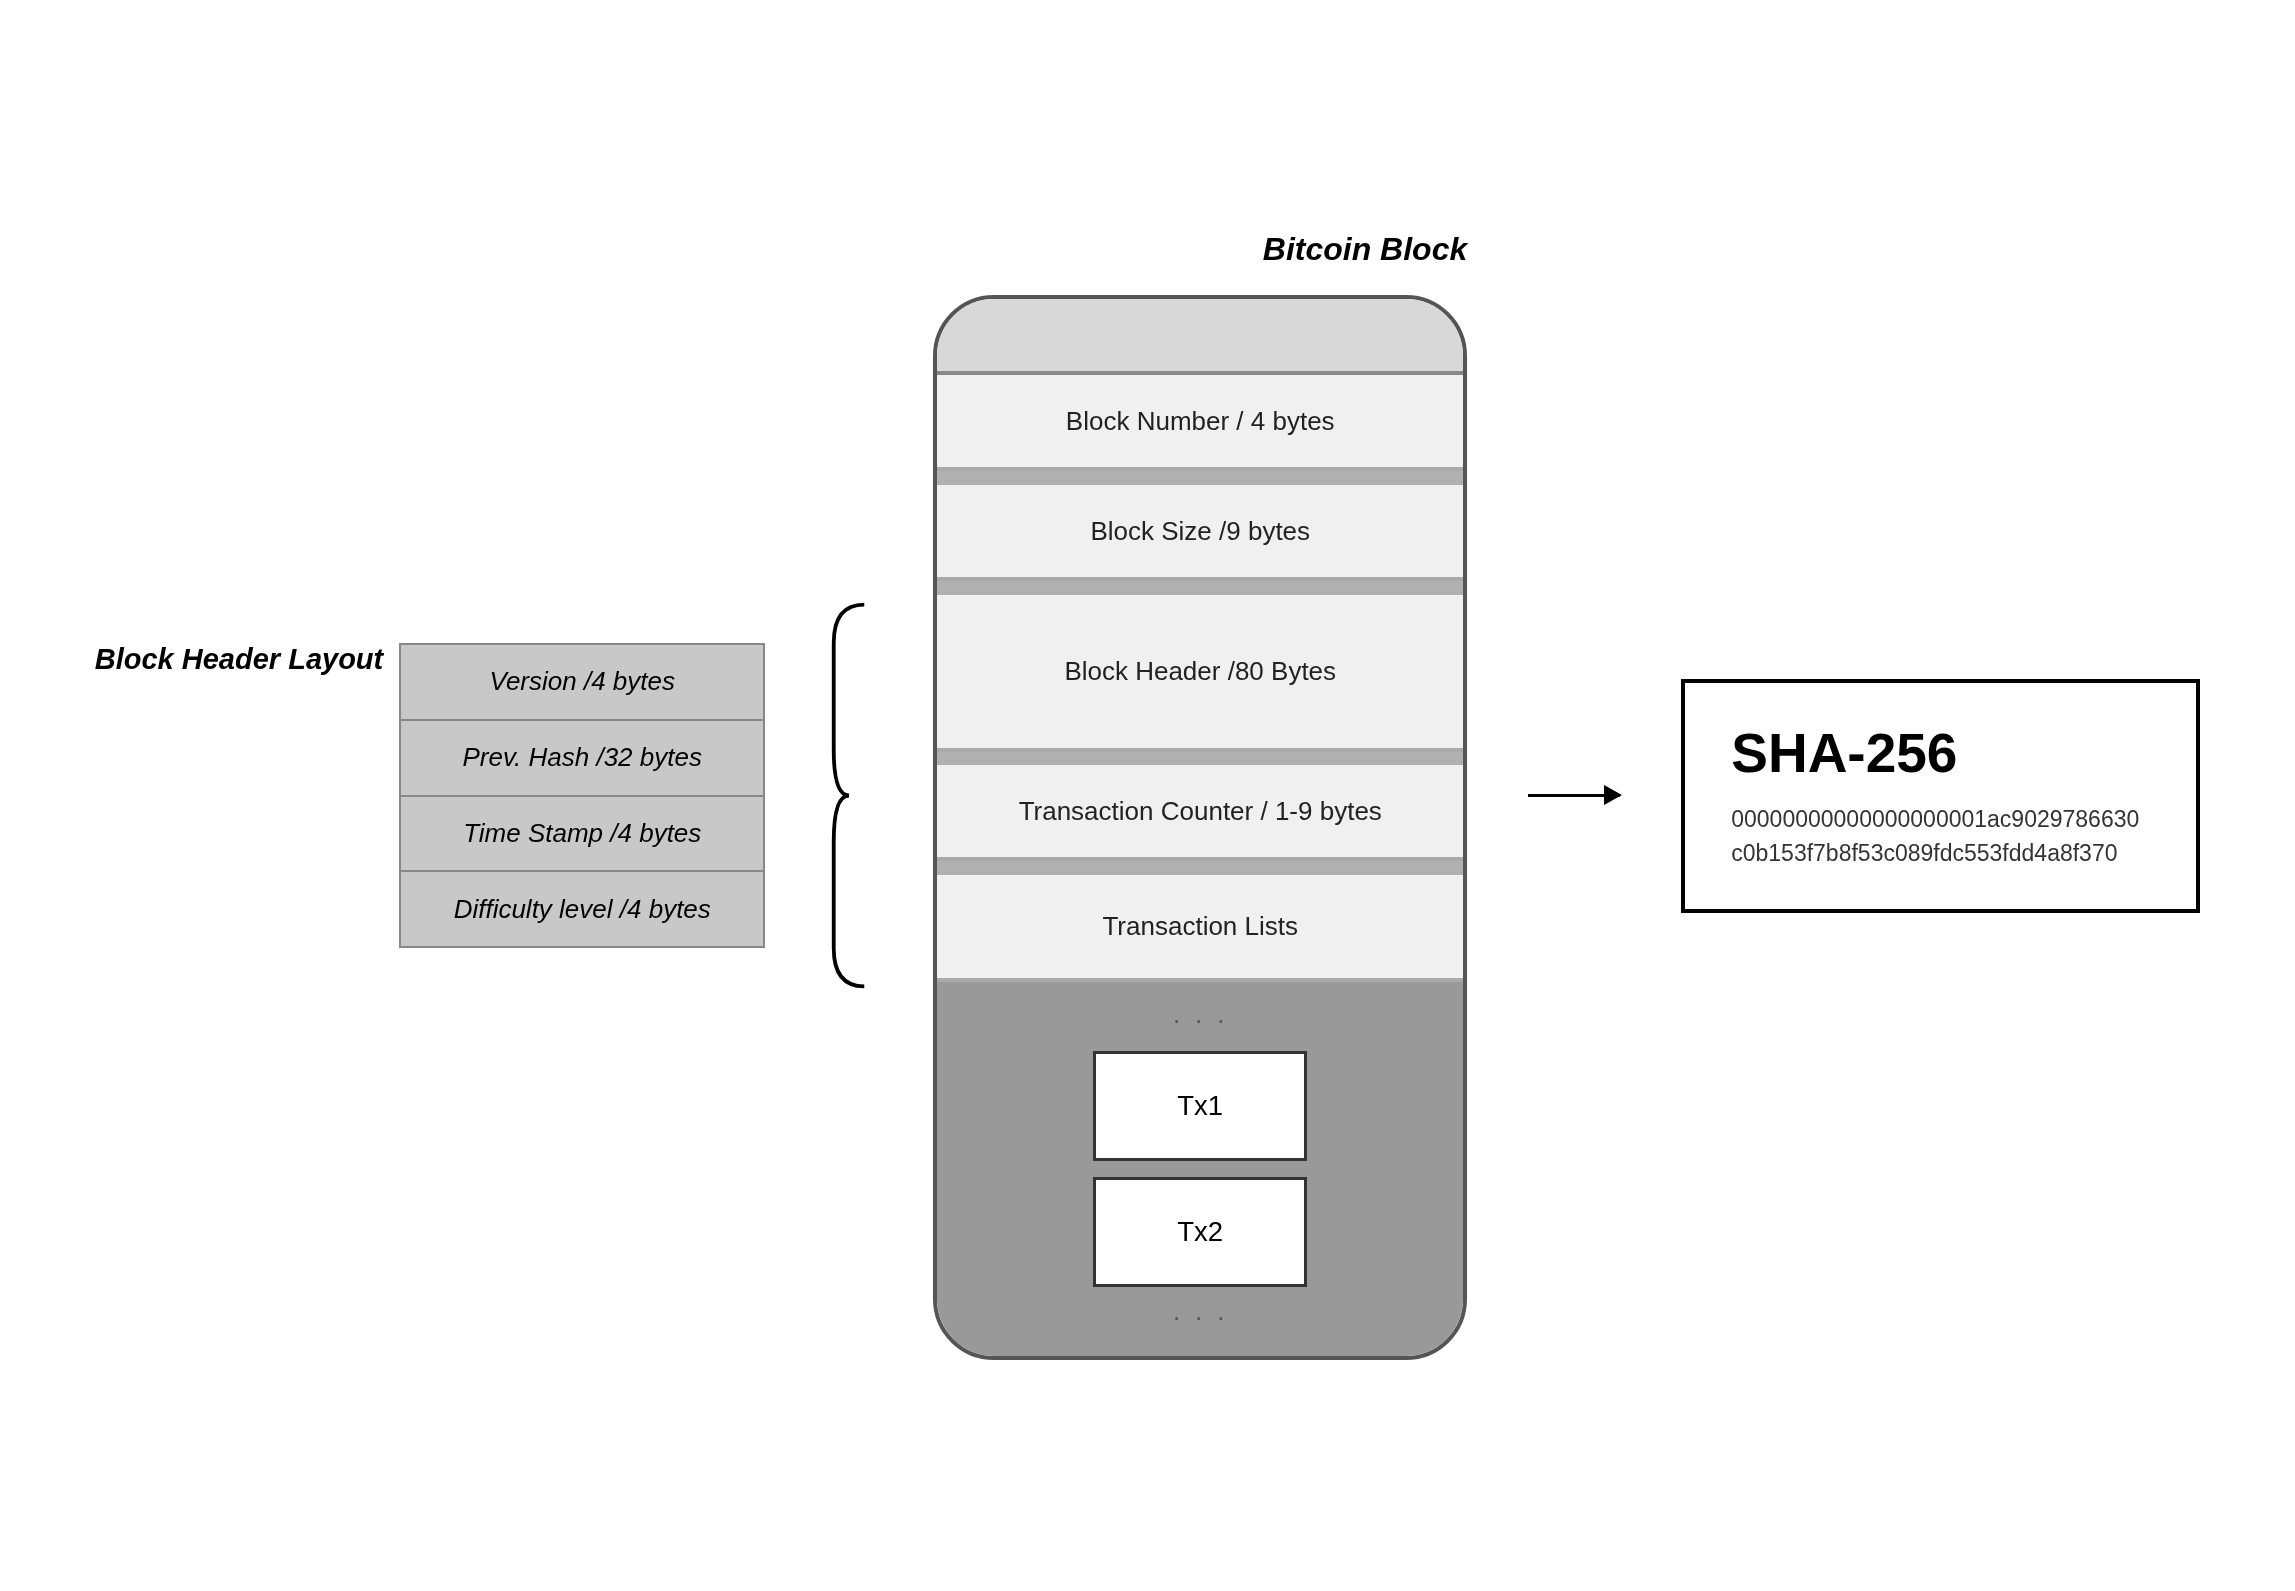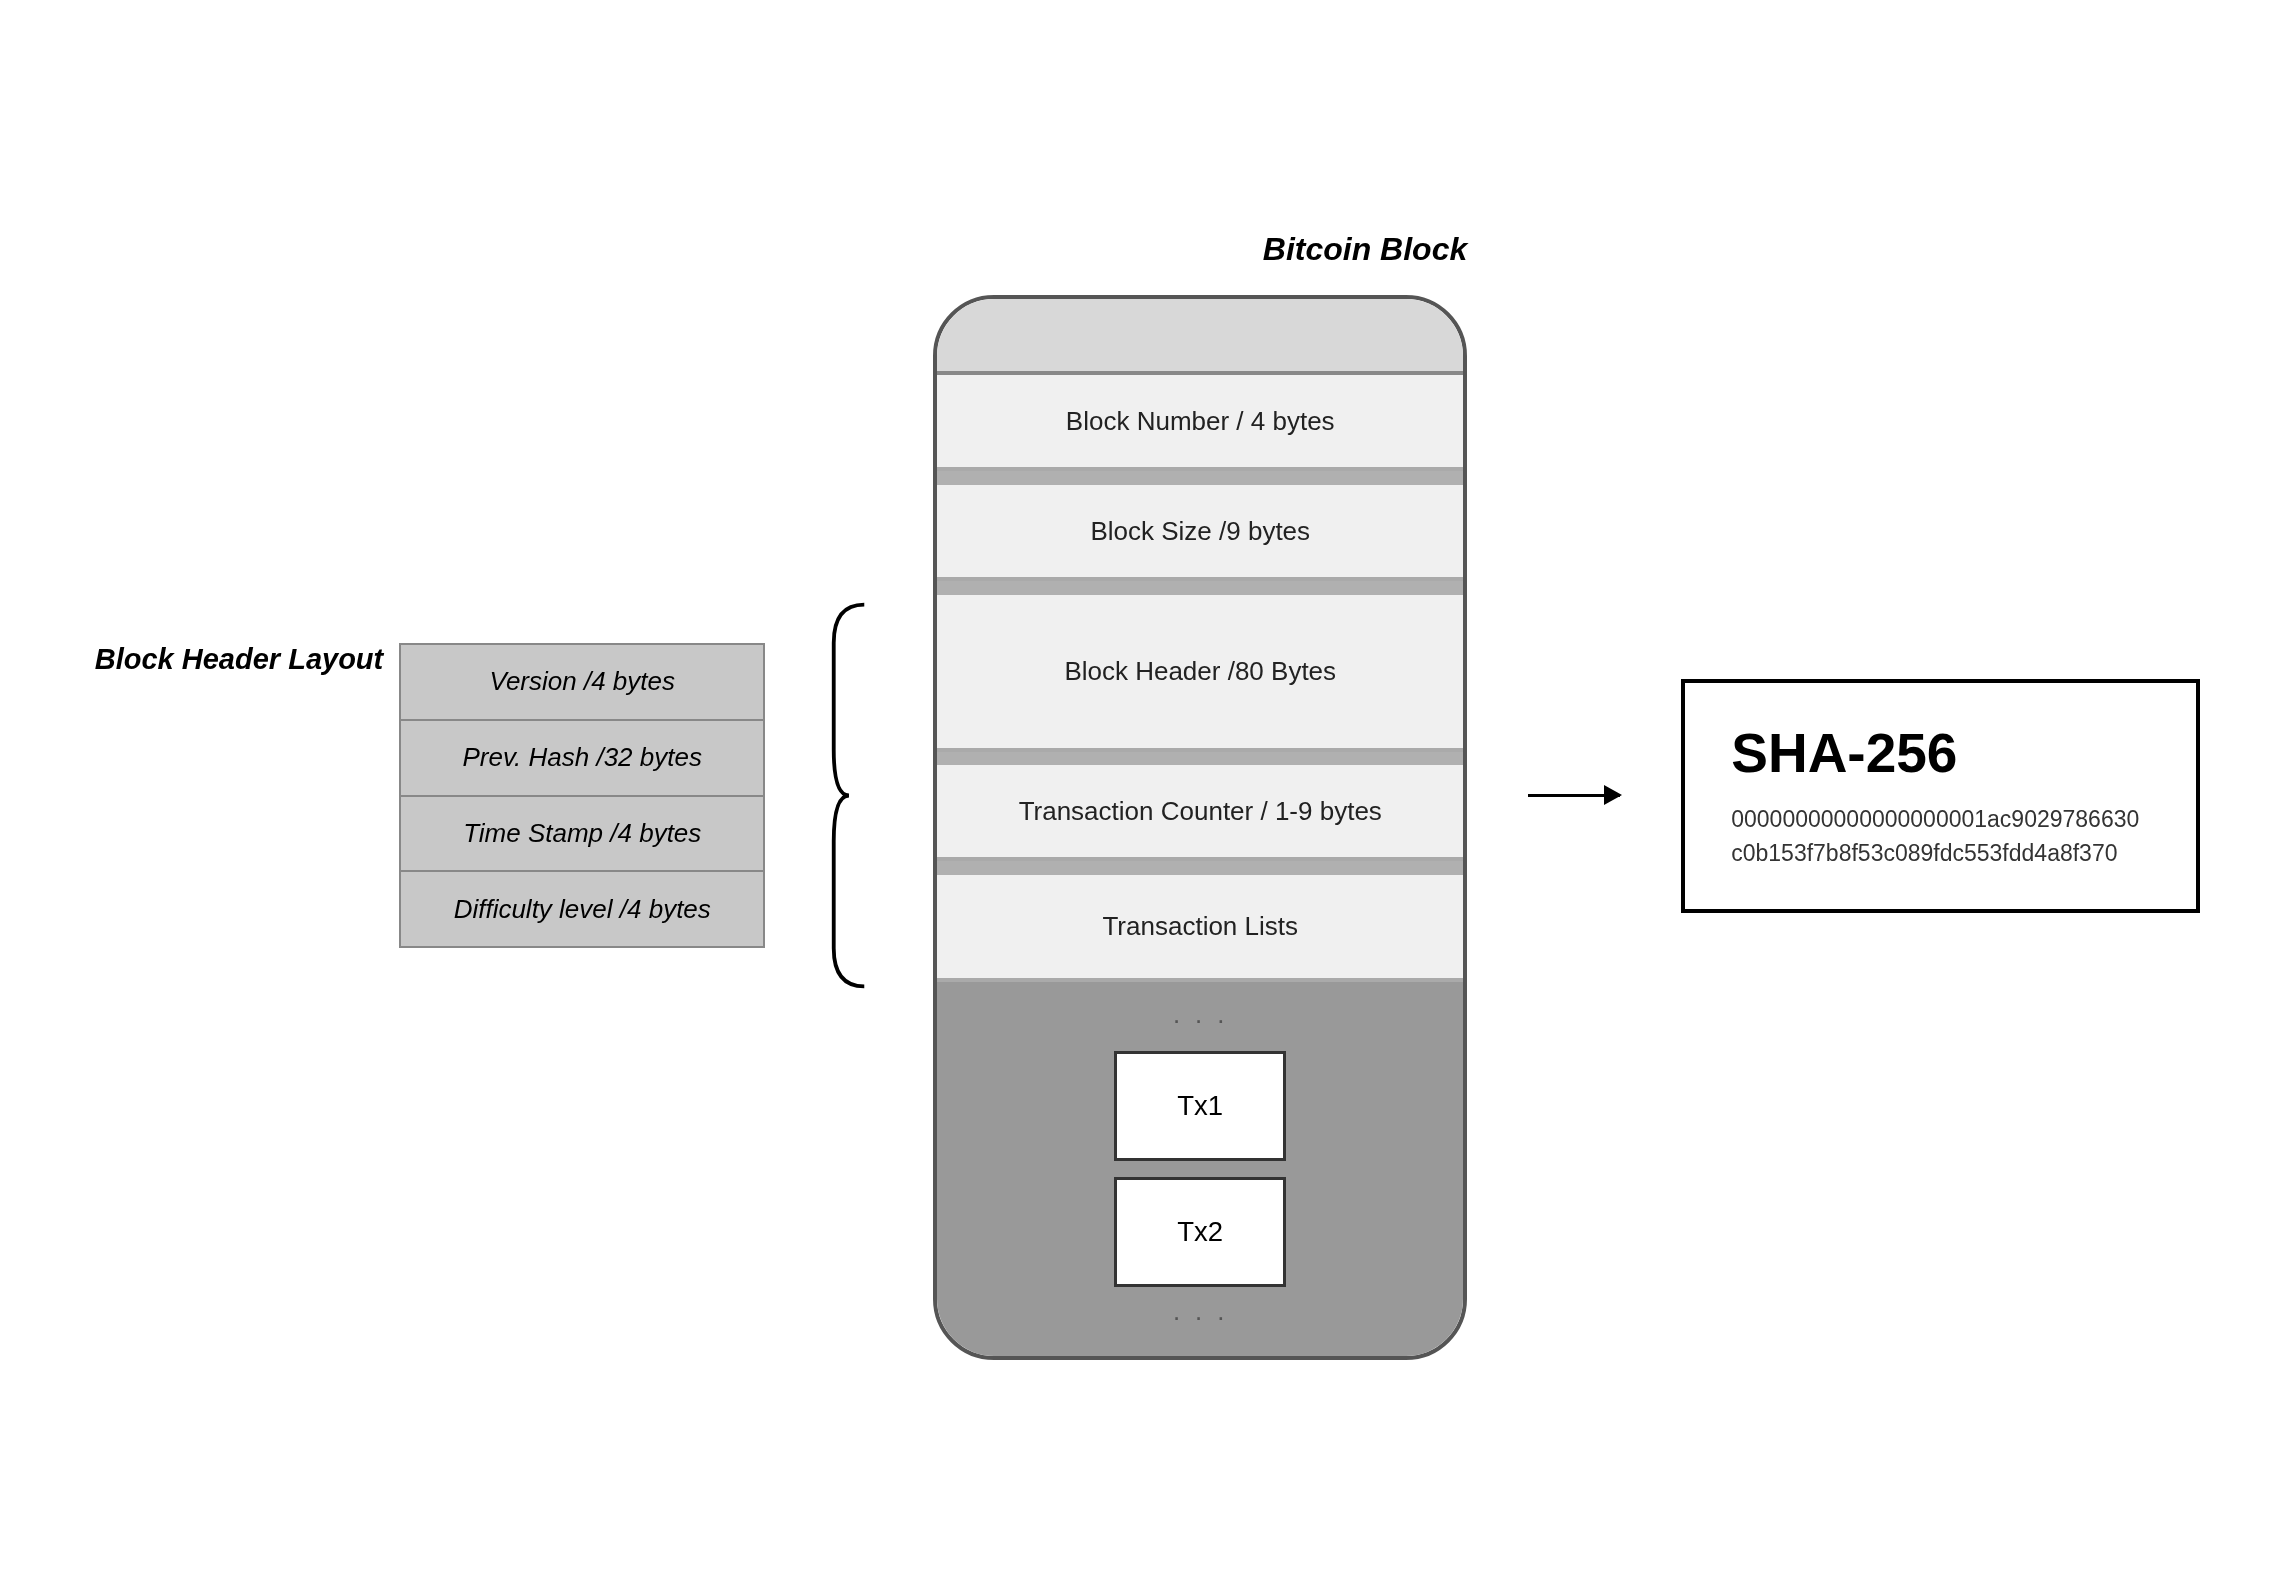--- a/index.html
+++ b/index.html
@@ -144,21 +144,21 @@
       color: #555;
       letter-spacing: 3.1px;
     }
 
     .tx-box {
       background: #fff;
       border: 3.1px solid #333;
       padding: 36px 46px;
       font-size: 27.5px;
       color: #000;
-      width: 172px;
+      width: 214px;
       text-align: center;
     }
 
     .tx-dots-bottom {
       font-size: 26px;
       color: #555;
       letter-spacing: 3.1px;
     }
 
     

